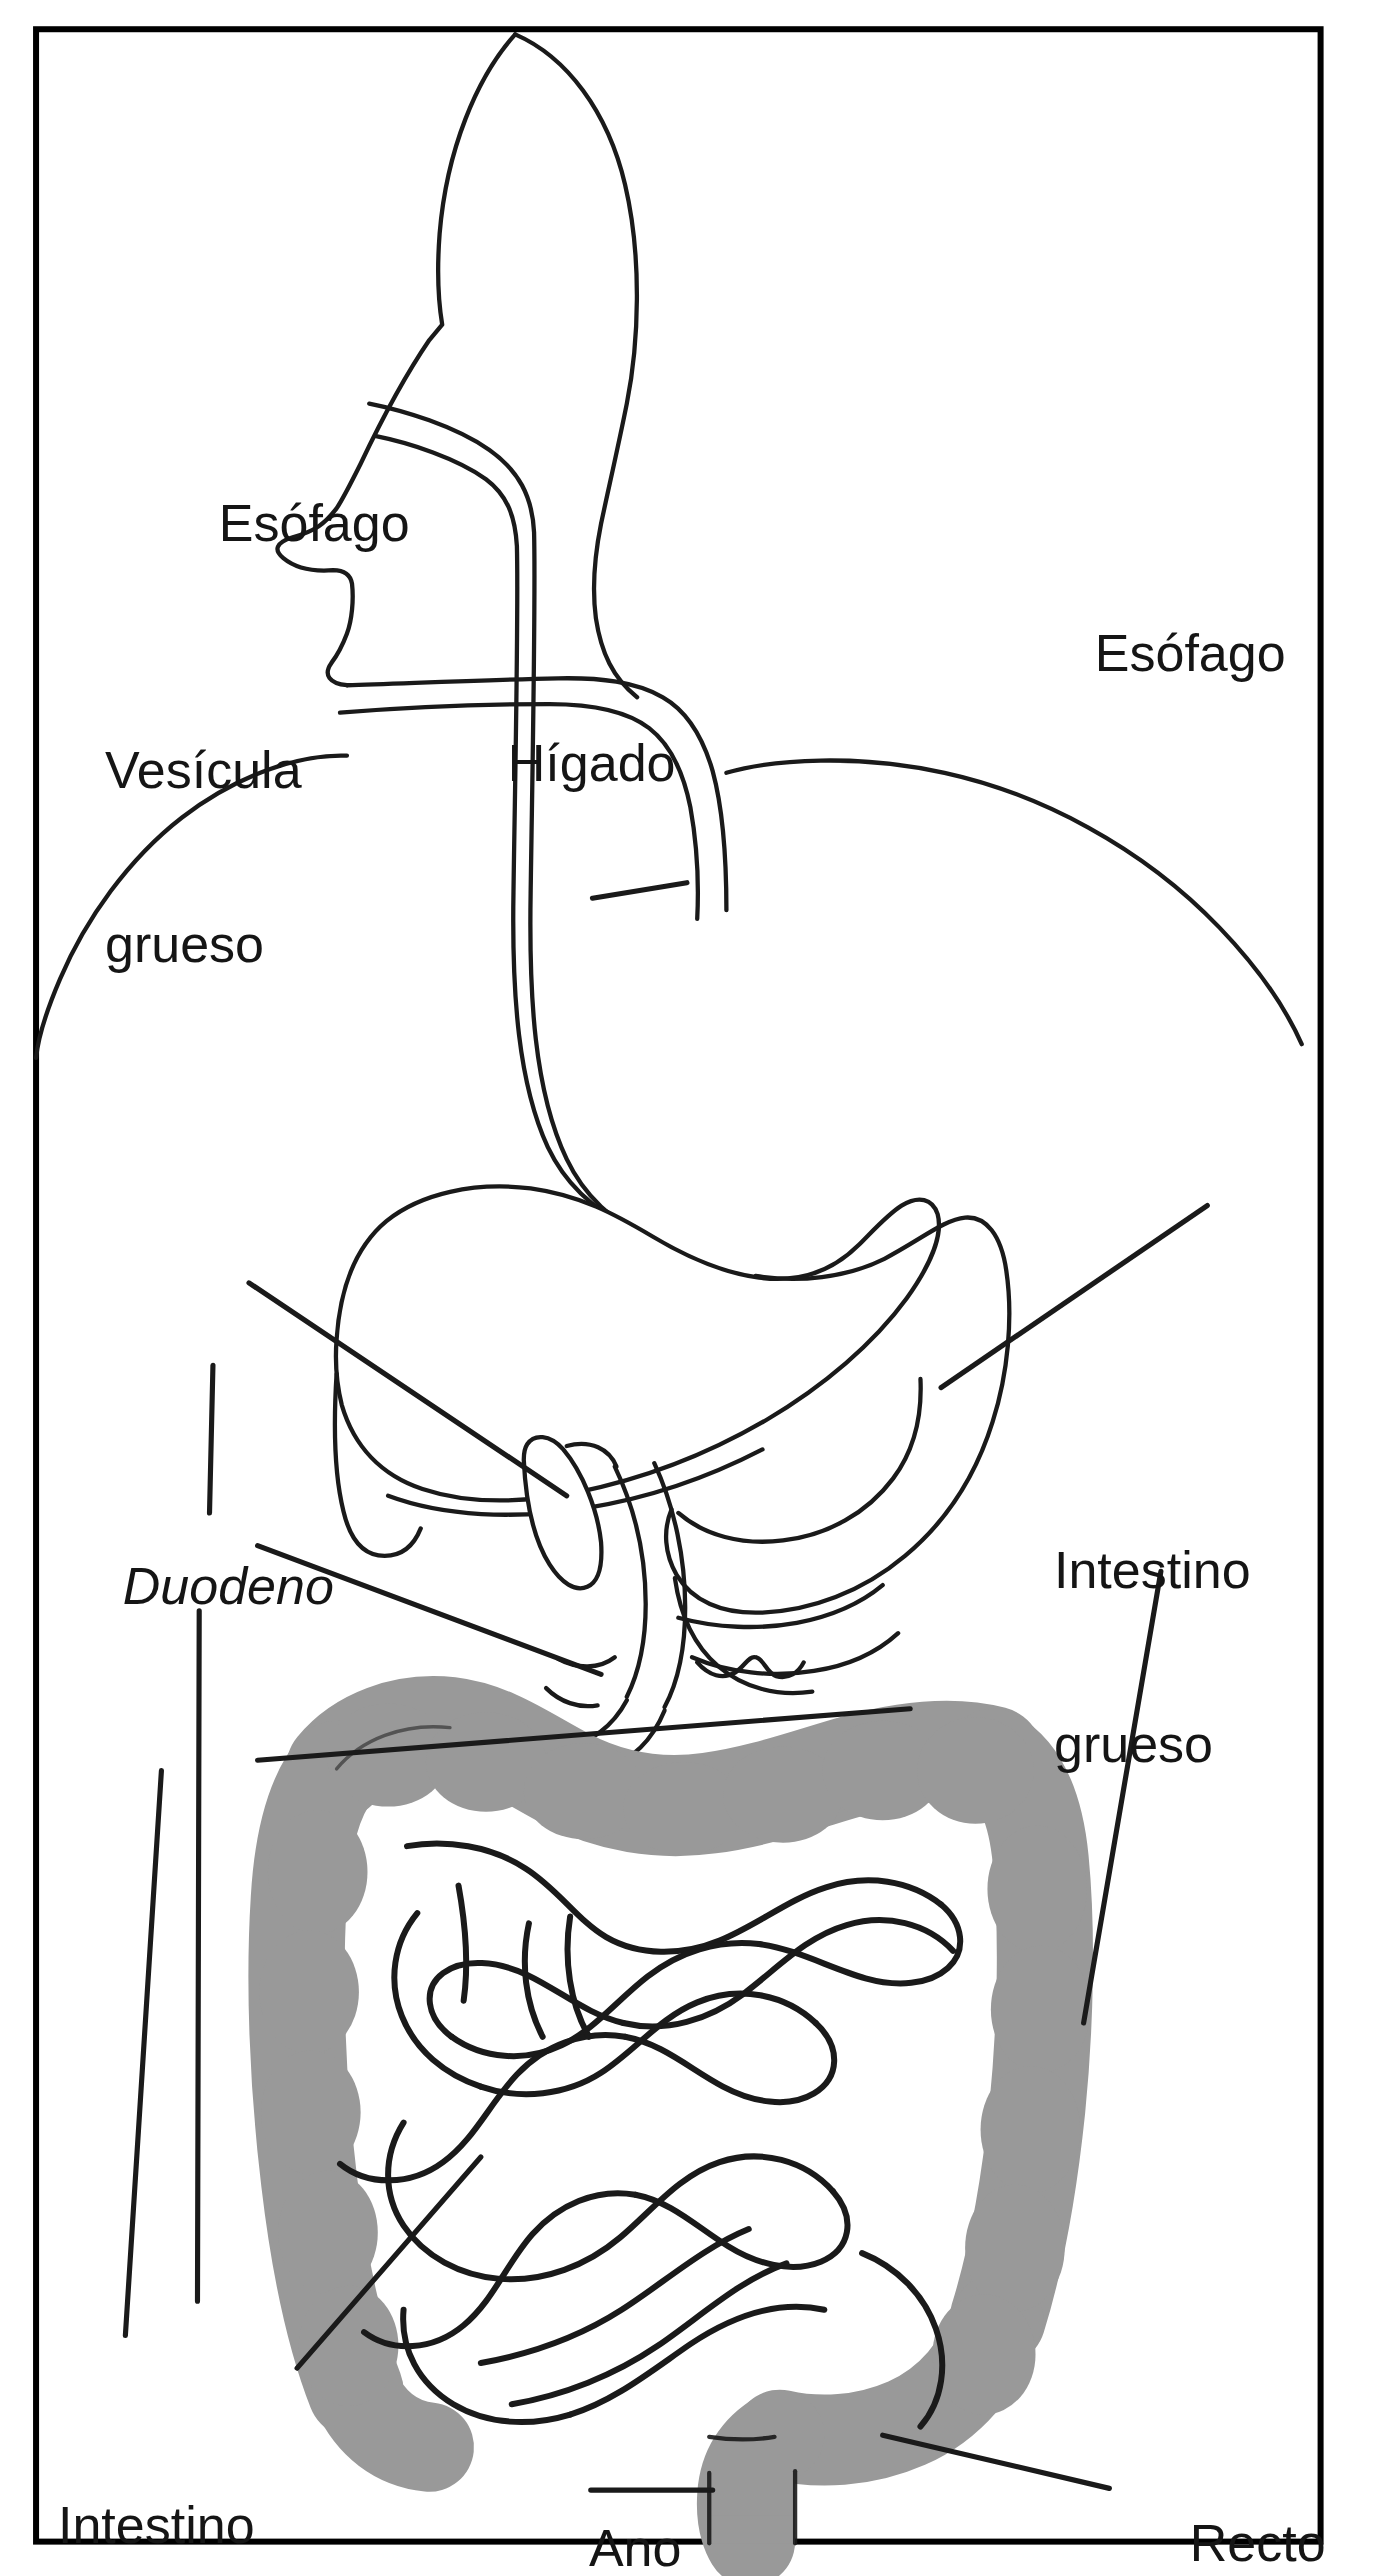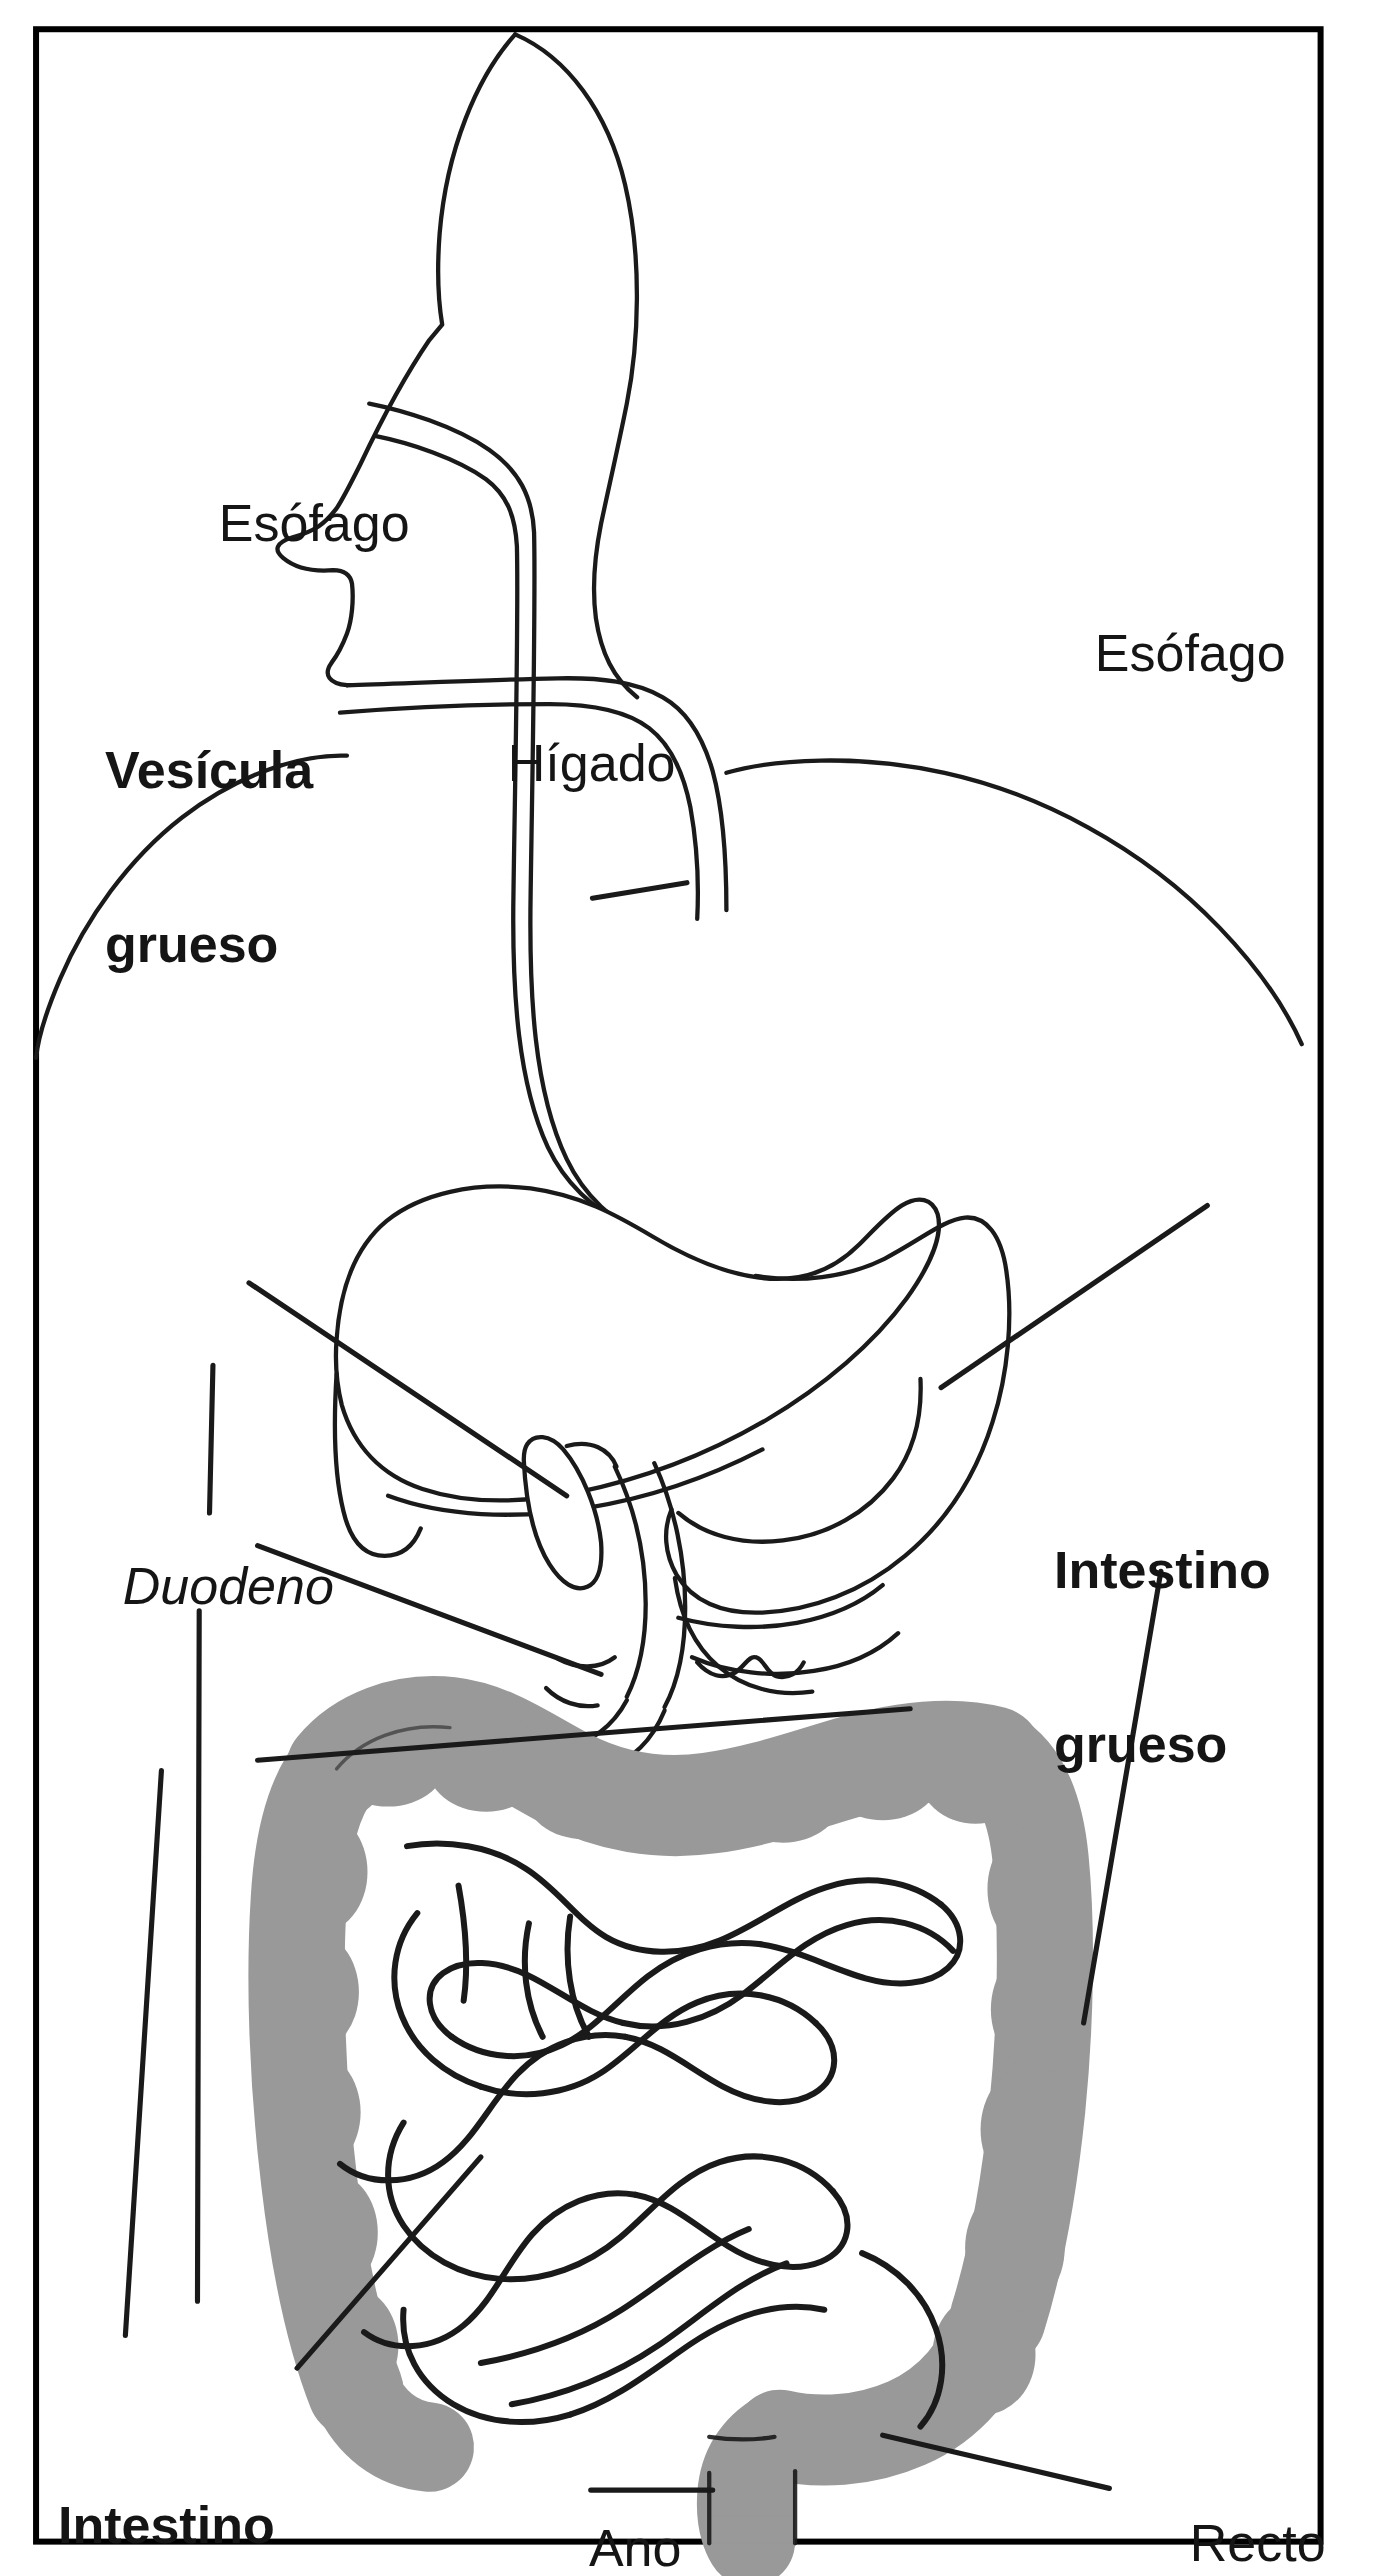--- a/index.html
+++ b/index.html
@@ -30,21 +30,21 @@
   }
   .lbl {
     position: absolute;
     color: #151515;
     font-family: "Liberation Sans", sans-serif;
     font-size: 52px;
     line-height: 57px;
     white-space: pre;
     letter-spacing: 0px;
   }
-  .lbl.two-line { line-height: 58px; font-weight: bold; }
+  .lbl.two-line { line-height: 58px; }
 </style>
 </head>
 <body>
 
 <div id="figure-root">
 
   <svg id="diagram-svg" viewBox="0 0 1620 3000" xmlns="http://www.w3.org/2000/svg">
 
     <rect x="0" y="0" width="1620" height="3000" fill="#ffffff"></rect>
 

